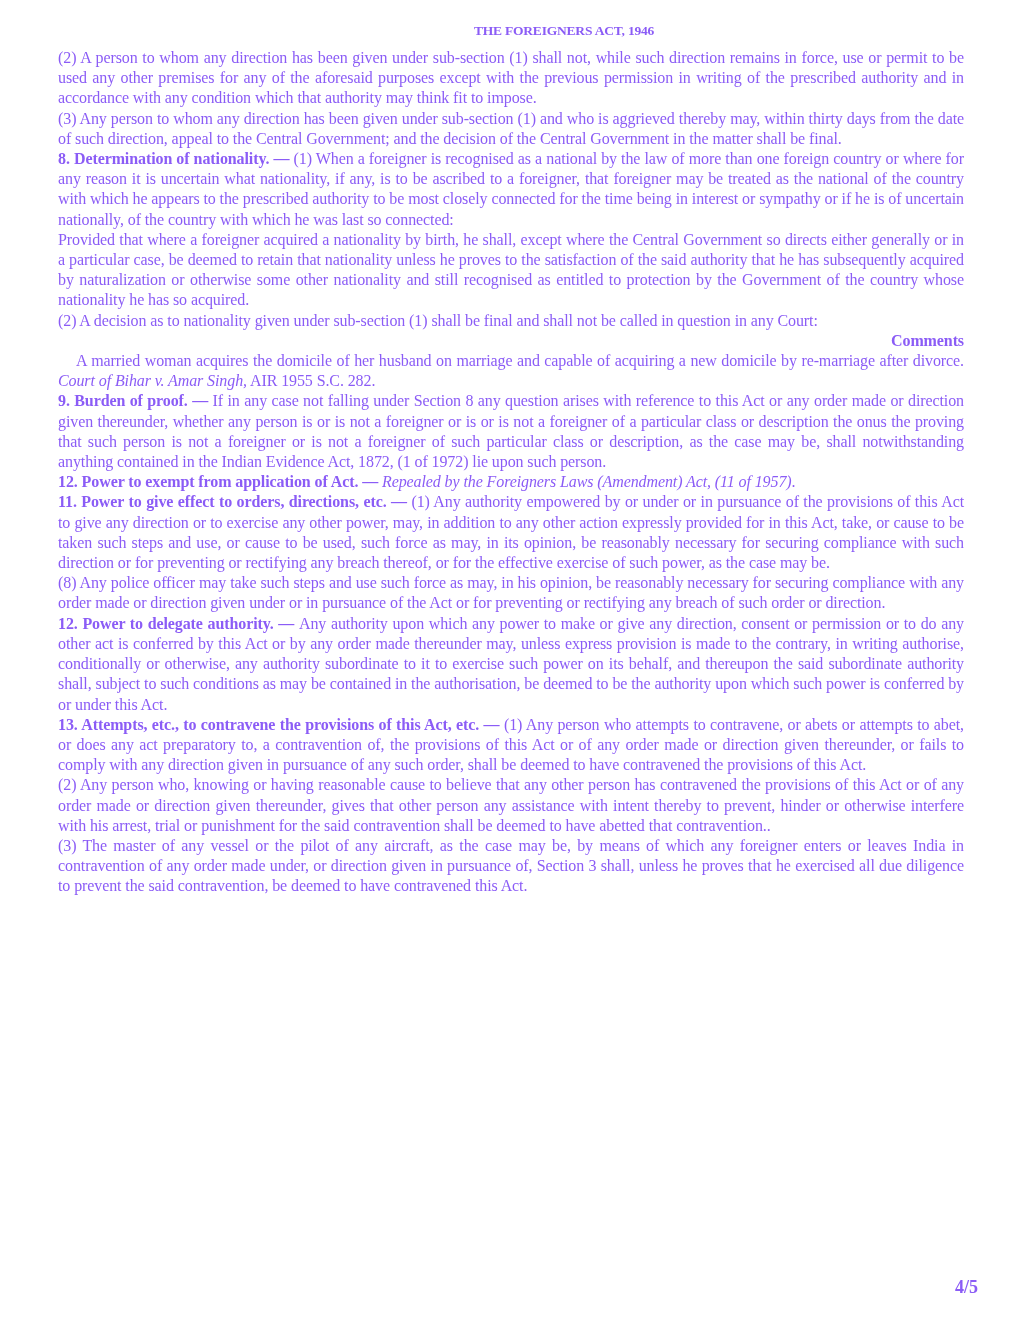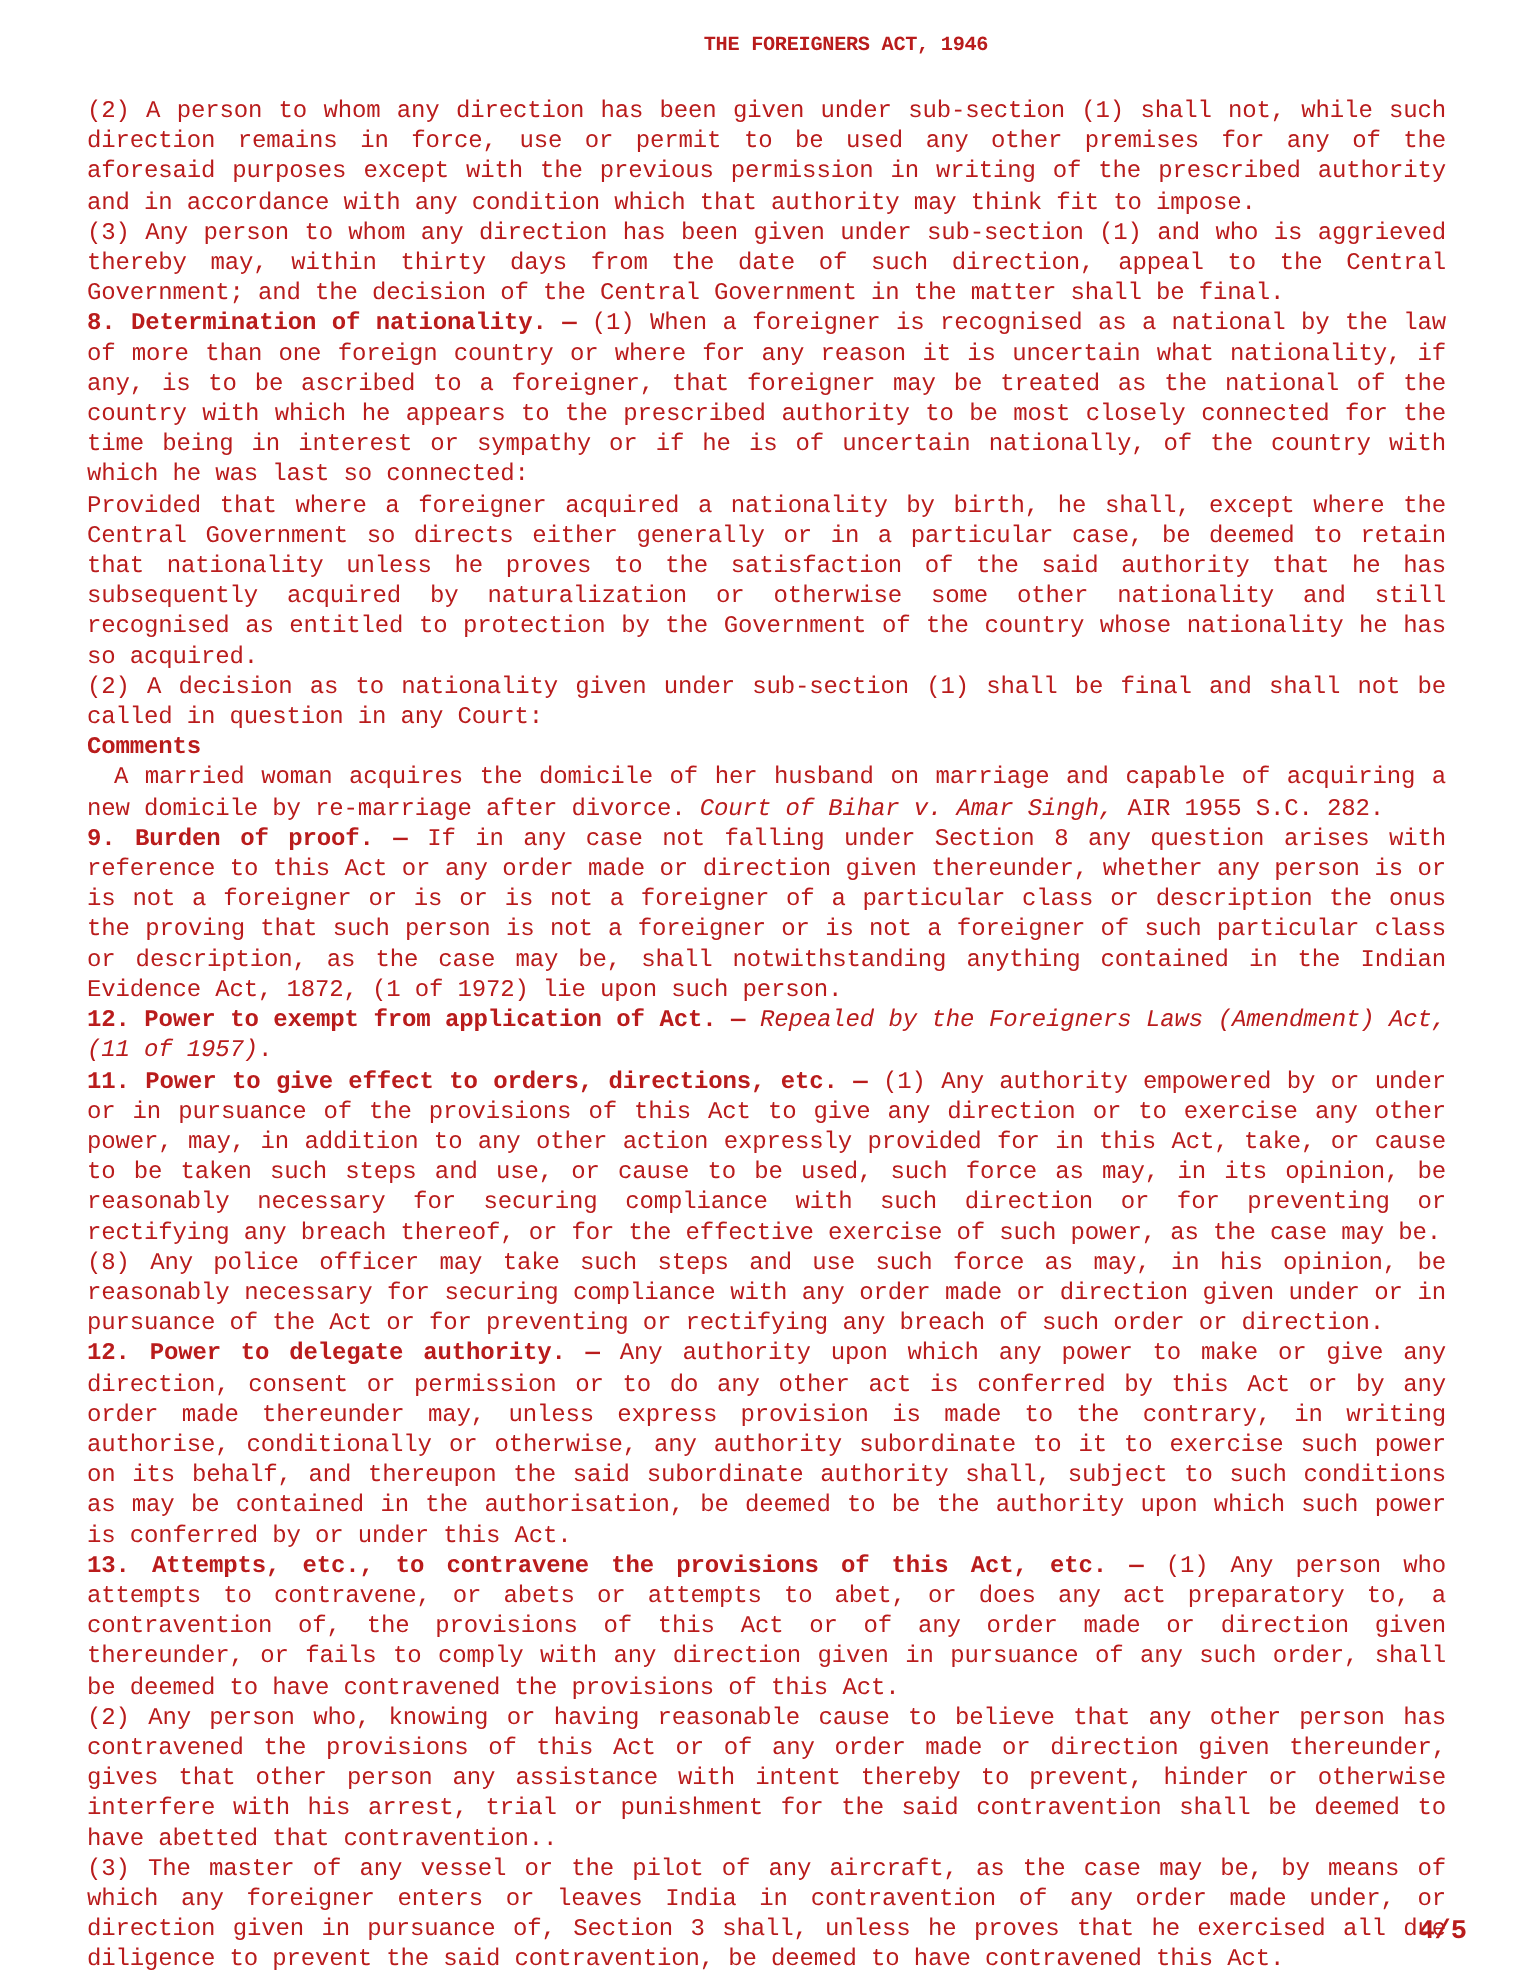--- a/index.html
+++ b/index.html
@@ -5,22 +5,22 @@
   html, body {
     margin: 0;
     padding: 0;
     background: #ffffff;
   }
   .page {
     position: relative;
     width: 1020px;
     height: 1320px;
     background: #ffffff;
-    color: #b91c1c;
-    font-family: Liberation Mono, monospace;
+    color: #8b5cf6;
+    font-family: Liberation Serif, serif;
     overflow: hidden;
     box-sizing: border-box;
   }
   .doc-title {
     position: absolute;
     top: 23px;
     left: 54px;           
     width: 100%;
     text-align: center;
     font-weight: 700;
@@ -28,29 +28,28 @@
     letter-spacing: -0.2px;
   }
   .doc-body {
     position: absolute;
     top: 48px;
     left: 58px;
     width: 906px;
     font-size: 16px;
     line-height: 20.2px;
     letter-spacing: -0.1px;
-    margin-top: 16px;
   }
   p.para {
     margin: 0;
     padding: 0;
     text-align: justify;
   }
   p.para.center {
-    text-align: left;
+    text-align: right;
     font-weight: 700;
   }
   p.para.indent {
     text-indent: 18px;
   }
   .seg-bold   { font-weight: 700; }
   .seg-italic { font-style: italic; }
   .page-number {
     position: absolute;
     right: 42px;

